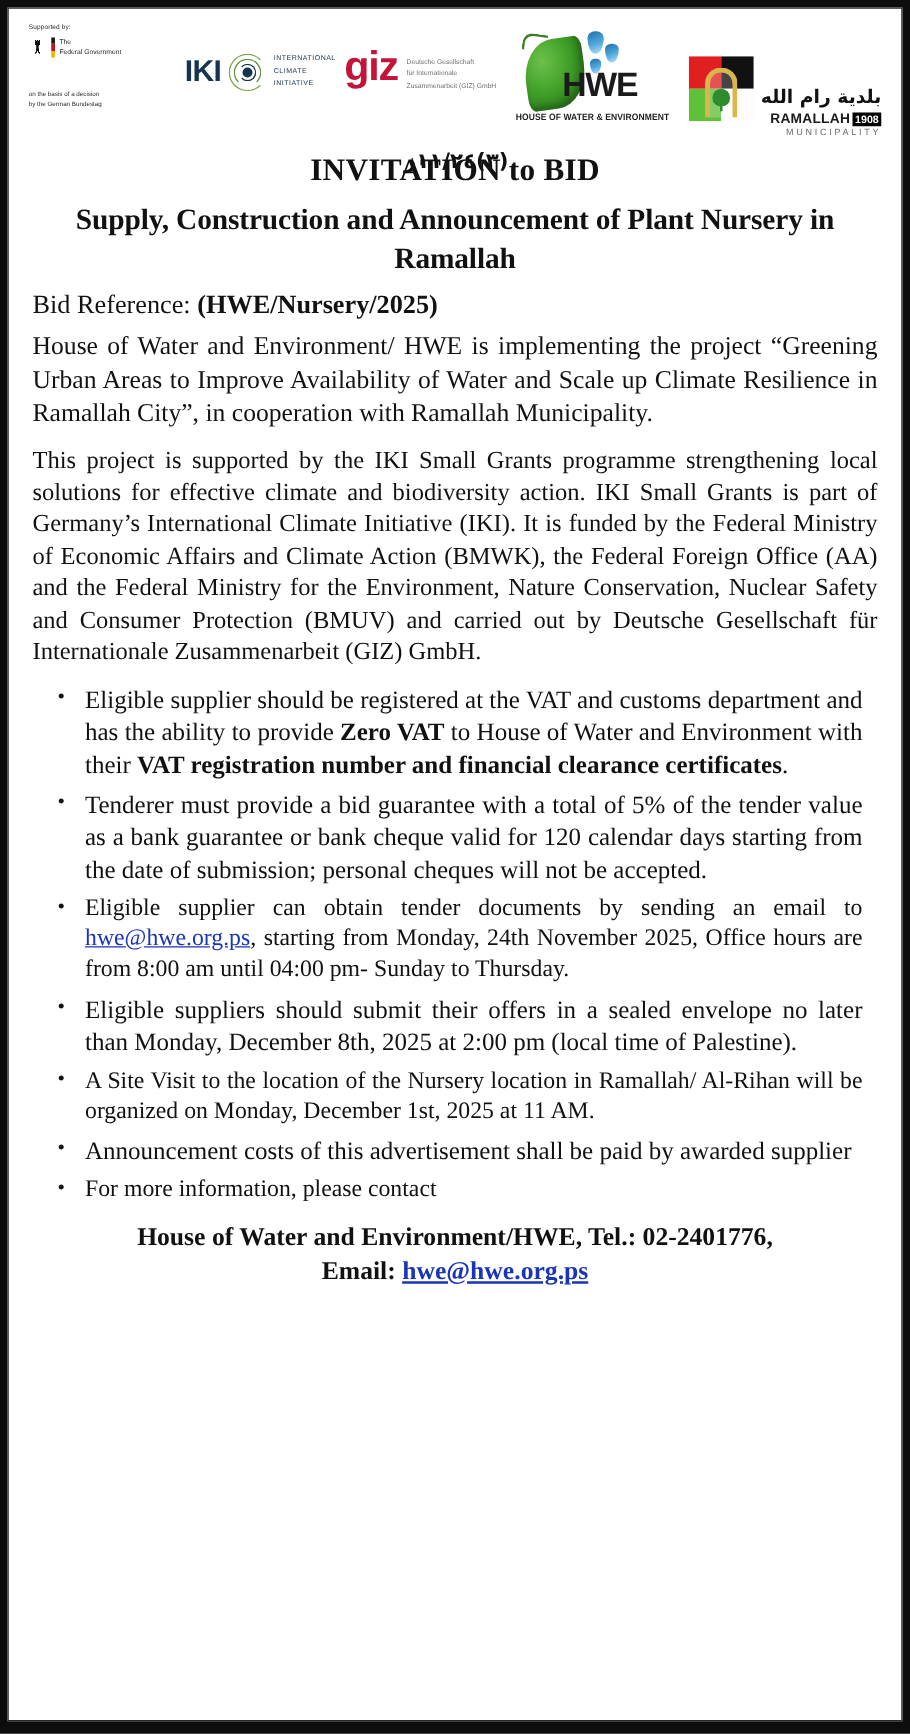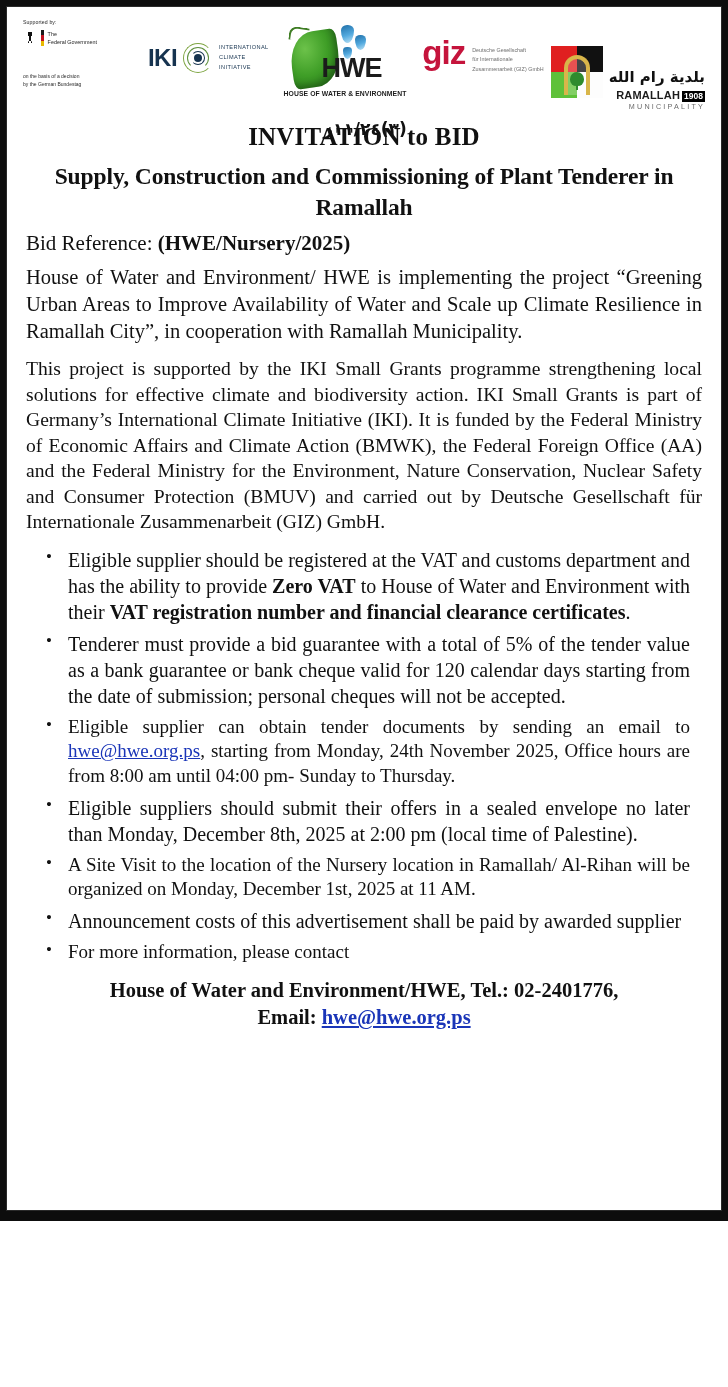--- a/index.html
+++ b/index.html
@@ -10,21 +10,21 @@
   body {
     width: 728px; height: 1387px;
     font-family: "Liberation Serif", "DejaVu Serif", serif;
     color: #111111;
     overflow: hidden;
   }
 
   
   .ad-frame {
     position: relative;
-    width: 728px; height: 1221px;
+    width: 728px; height: 1387px;
     background: #0d0d0d;
     padding: 6px 6px 10px 6px;
   }
   .ad-inner {
     position: relative;
     width: 100%; height: 100%;
     background: #ffffff;
     border: 1px solid #2a2a2a;
     padding: 6px 10px 4px 10px;
     overflow: hidden;
@@ -281,39 +281,39 @@
             <span class="ring r3"></span>
             <span class="dot"></span>
       </div>
       <div class="iki-txt">
         <div>INTERNATIONAL</div>
         <div>CLIMATE</div>
         <div>INITIATIVE</div>
       </div>
     </div>
 
+    <div class="logo-cell logo-giz">
+      <div class="giz-word">giz</div>
+      <div class="giz-txt">
+        <div>Deutsche Gesellschaft</div>
+        <div>für Internationale</div>
+        <div>Zusammenarbeit (GIZ) GmbH</div>
+      </div>
+    </div>
+
     <div class="logo-cell logo-hwe">
       <div class="hwe-art">
         <span class="hwe-stem"></span>
         <span class="hwe-leaf"></span>
         <span class="hwe-drop d1"></span>
         <span class="hwe-drop d2"></span>
         <span class="hwe-drop d3"></span>
         <span class="hwe-letters">HWE</span>
       </div>
       <div class="hwe-cap">HOUSE OF WATER &amp; ENVIRONMENT</div>
-    </div>
-
-    <div class="logo-cell logo-giz">
-      <div class="giz-word">giz</div>
-      <div class="giz-txt">
-        <div>Deutsche Gesellschaft</div>
-        <div>für Internationale</div>
-        <div>Zusammenarbeit (GIZ) GmbH</div>
-      </div>
     </div>
 
     <div class="logo-cell logo-ram">
       <div class="ram-crest">
         <span class="q-red"></span>
             <span class="q-blk"></span>
             <span class="q-grn"></span>
             <span class="q-wht"></span>
         <span class="arch"></span>
             <span class="tree"></span>
@@ -330,21 +330,21 @@
     </div>
 
   </div>
 
   <div class="doc">
 
     <div class="refno">(٣)١١/٢٤ز</div>
 
     <h1 class="title">INVITATION to BID</h1>
 
-    <h2 class="subtitle">Supply, Construction and Commissioning of Plant Tenderer in Ramallah</h2>
+    <h2 class="subtitle">Supply, Construction and Announcement of Plant Nursery in Ramallah</h2>
 
     <div class="bidref">
       <span>Bid Reference: </span><b>(HWE/Nursery/2025)</b>
     </div>
 
     <p class="para">House of Water and Environment/ HWE is implementing the project “Greening Urban Areas to Improve Availability of Water and Scale up Climate Resilience in Ramallah City”, in cooperation with Ramallah Municipality.</p>
 
     <p class="para tight">This project is supported by the IKI Small Grants programme strengthening local solutions for effective climate and biodiversity action. IKI Small Grants is part of Germany’s International Climate Initiative (IKI). It is funded by the Federal Ministry of Economic Affairs and Climate Action (BMWK), the Federal Foreign Office (AA) and the Federal Ministry for the Environment, Nature Conservation, Nuclear Safety and Consumer Protection (BMUV) and carried out by Deutsche Gesellschaft für Internationale Zusammenarbeit (GIZ) GmbH.</p>
 
 

